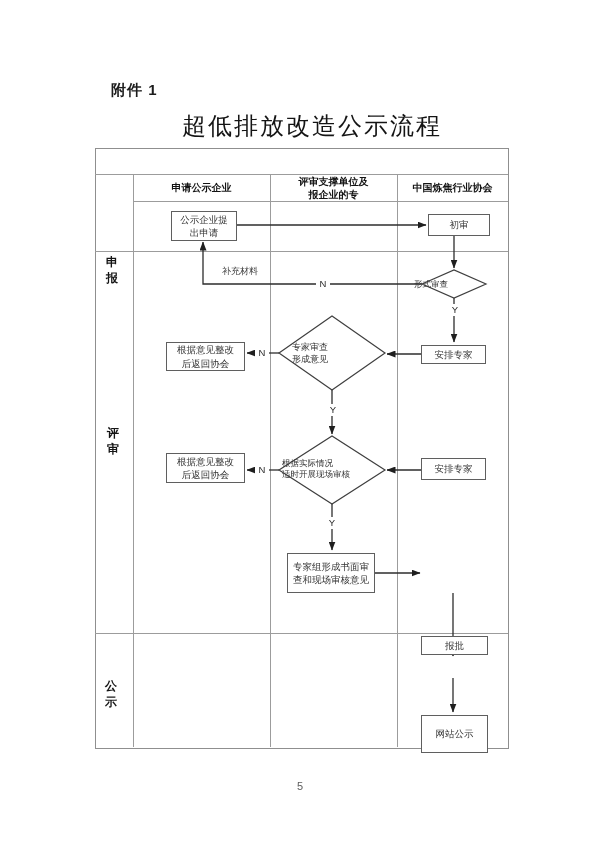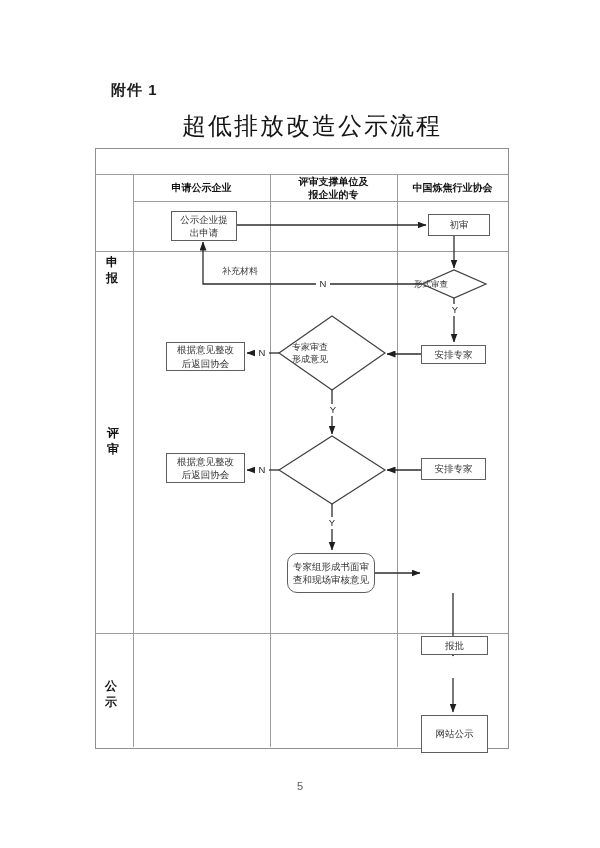--- a/index.html
+++ b/index.html
@@ -90,28 +90,30 @@
 
   <div class="abs box pre" style="left:171px;top:211px;width:66px;height:30px;">公示企业提
 出申请</div>
   <div class="abs box pre" style="left:428px;top:214px;width:62px;height:22px;">初审</div>
   <div class="abs box pre" style="left:421px;top:345px;width:65px;height:19px;">安排专家</div>
   <div class="abs box pre" style="left:166px;top:342px;width:79px;height:29px;">根据意见整改
 后返回协会</div>
   <div class="abs box pre" style="left:166px;top:453px;width:79px;height:30px;">根据意见整改
 后返回协会</div>
   <div class="abs box pre" style="left:421px;top:458px;width:65px;height:22px;">安排专家</div>
-  <div class="abs box pre" style="left:287px;top:553px;width:88px;height:40px;border-radius:10px;">专家组形成书面审
+  <div class="abs box pre" style="left:287px;top:553px;width:88px;height:40px;">专家组形成书面审
 查和现场审核意见</div>
   <div class="abs box pre" style="left:421px;top:636px;width:67px;height:19px;">报批</div>
   <div class="abs box pre" style="left:421px;top:715px;width:67px;height:38px;">网站公示</div>
 
   <div class="abs dlabel" style="left:414px;top:279px;width:80px;font-size:8.5px;">形式审查</div>
   <div class="abs dlabel pre" style="left:292px;top:341px;width:80px;font-size:9px;">专家审查
 形成意见</div>
+  <div class="abs dlabel pre" style="left:282px;top:458px;width:100px;font-size:8.5px;">根据实际情况
+适时开展现场审核</div>
 
   <div class="abs free-label" style="left:216px;top:265px;width:48px;">补充材料</div>
   <div class="abs line-label" style="left:316px;top:278px;width:12px;">N</div>
   <div class="abs line-label" style="left:255px;top:347px;width:12px;">N</div>
   <div class="abs line-label" style="left:255px;top:464px;width:12px;">N</div>
   <div class="abs line-label" style="left:448px;top:304px;width:12px;">Y</div>
   <div class="abs line-label" style="left:326px;top:404px;width:12px;">Y</div>
   <div class="abs line-label" style="left:325px;top:517px;width:12px;">Y</div>
 
   <div class="abs pageno">5</div>

